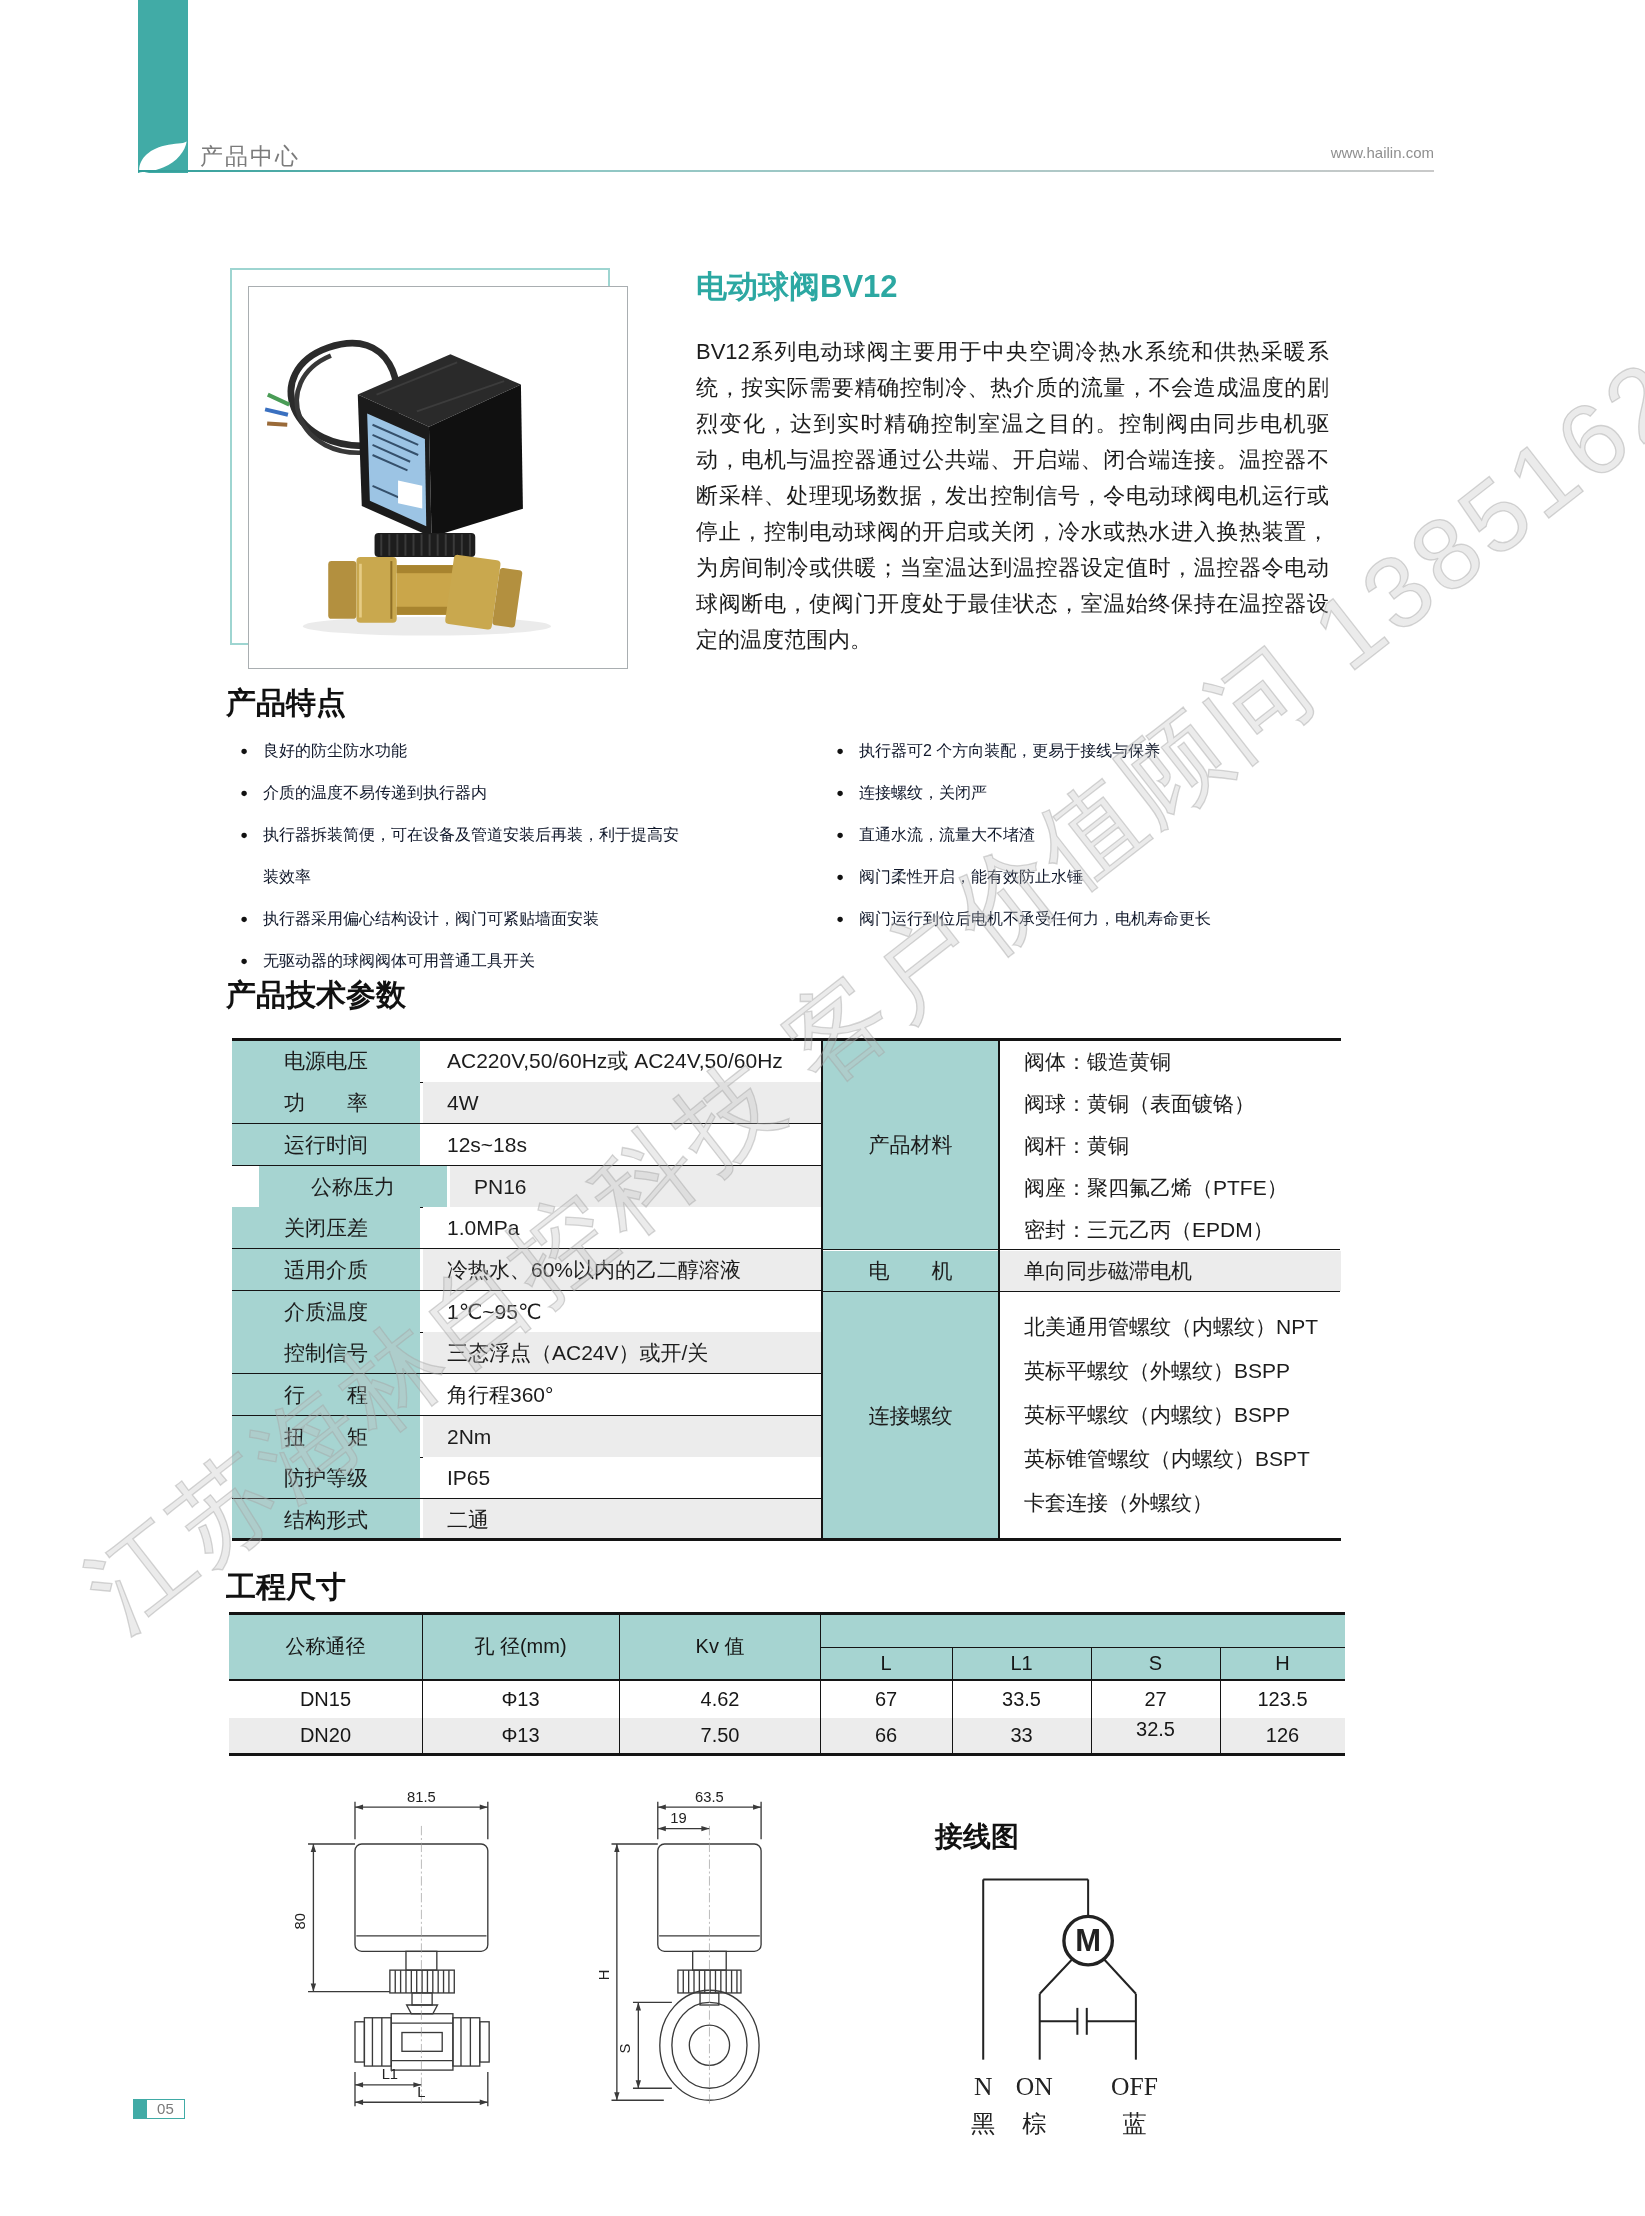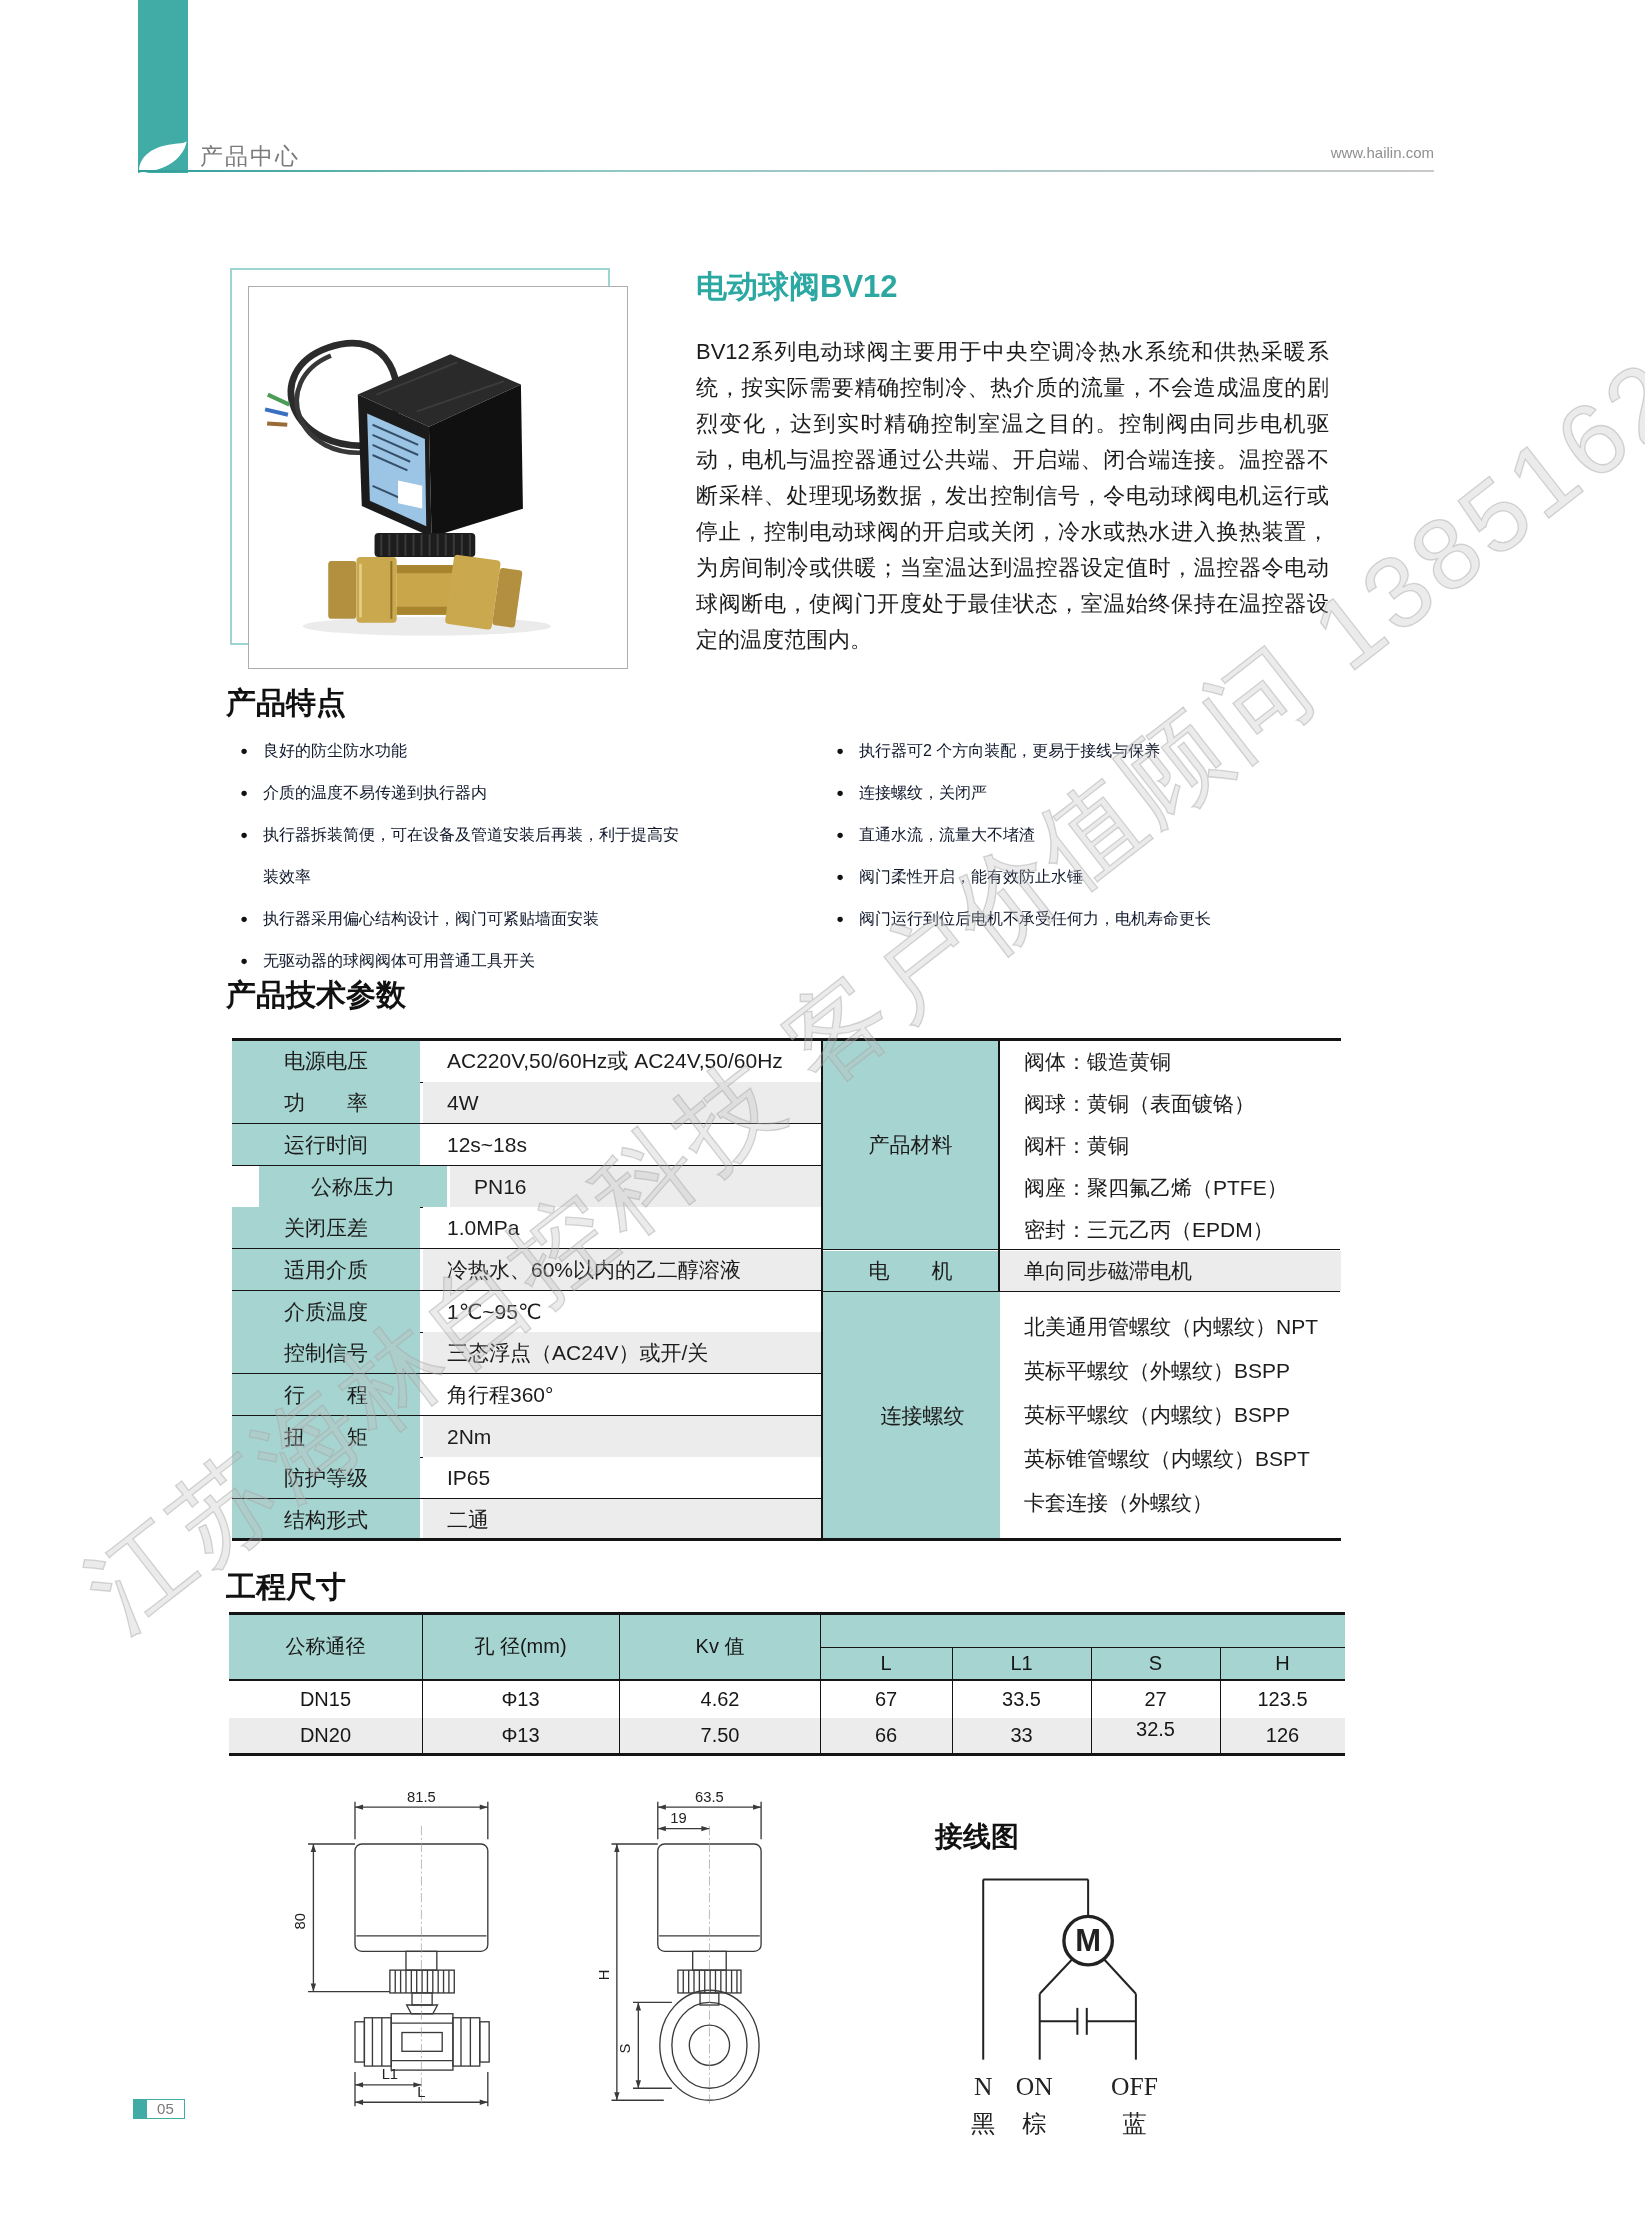--- a/index.html
+++ b/index.html
@@ -229,21 +229,21 @@
         <div class="line" style="line-height:42px;">阀杆：黄铜</div>
         <div class="line" style="line-height:42px;">阀座：聚四氟乙烯（PTFE）</div>
         <div class="line" style="line-height:42px;">密封：三元乙丙（EPDM）</div>
       </div>
       <div class="hline" style="left:0;top:208px;width:517px;height:1.3px;"></div>
       <div class="rlbl teal-cell" style="top:210px;height:40px;">电　　机</div>
       <div class="rval" style="top:210px;height:40px;background:#ececec;display:flex;align-items:center;">
         <div class="line">单向同步磁滞电机</div>
       </div>
       <div class="hline" style="left:0;top:250px;width:517px;height:1.3px;"></div>
-      <div class="rlbl teal-cell" style="top:251px;height:249px;padding-left:12px;">连接螺纹</div>
+      <div class="rlbl teal-cell" style="top:251px;height:249px;">连接螺纹</div>
       <div class="rval" style="top:251px;height:249px;background:#fff;padding-top:13.4px;box-sizing:border-box;">
         <div class="line" style="line-height:44px;">北美通用管螺纹（内螺纹）NPT</div>
         <div class="line" style="line-height:44px;">英标平螺纹（外螺纹）BSPP</div>
         <div class="line" style="line-height:44px;">英标平螺纹（内螺纹）BSPP</div>
         <div class="line" style="line-height:44px;">英标锥管螺纹（内螺纹）BSPT</div>
         <div class="line" style="line-height:44px;">卡套连接（外螺纹）</div>
       </div>
     </div>
     <div class="hline" style="left:0;top:500px;width:1109px;height:2.7px;"></div>
   </div>

